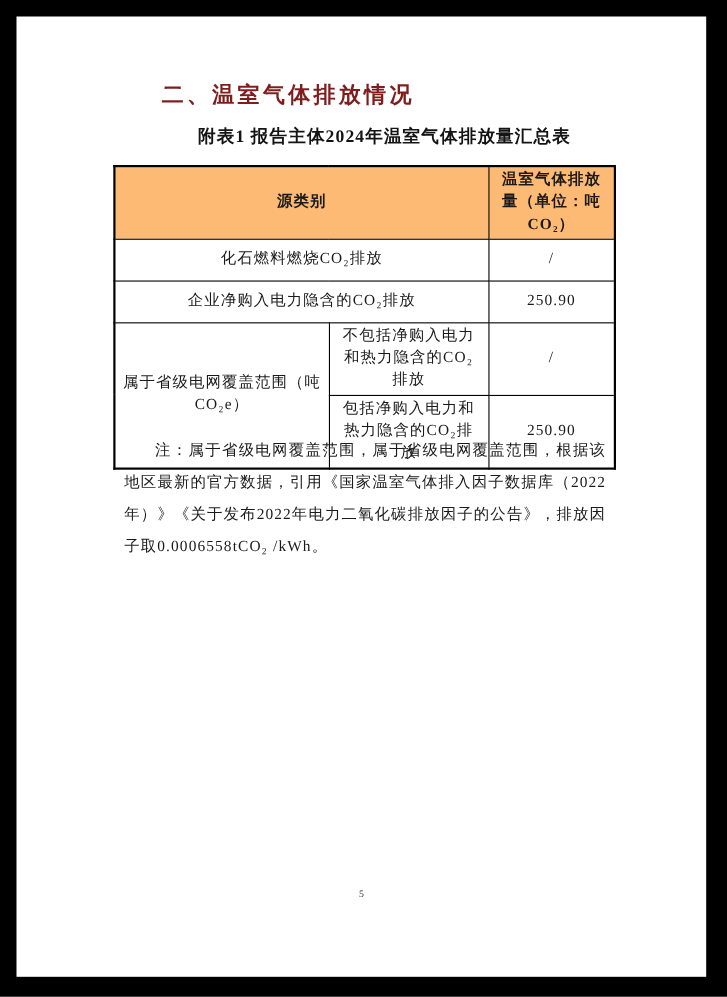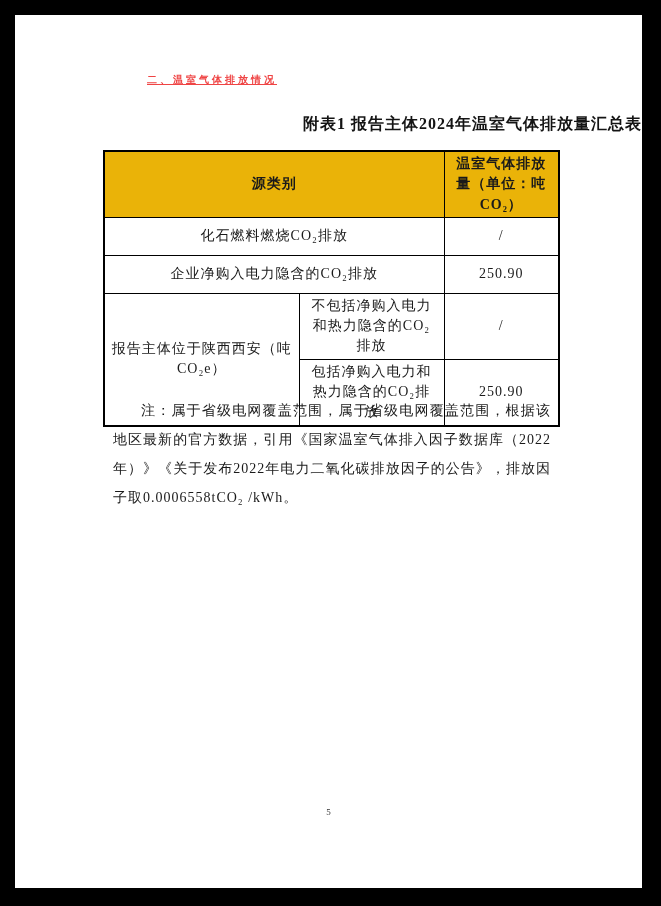--- a/index.html
+++ b/index.html
@@ -12,32 +12,31 @@
     overflow: hidden;
   }
   .sheet {
     position: absolute;
     left: 15px; top: 15px; right: 19px; bottom: 18px;
     background: #ffffff;
   }
   .heading {
     position: absolute;
     left: 132px; top: 58px;
-    font-size: 10px;
+    font-size: 20px;
     font-weight: bold;
     letter-spacing: 3px;
-    color: #ef4444;
+    color: #7f1d1d;
     white-space: nowrap;
-    text-decoration: underline;
   }
   .caption {
     position: absolute;
     left: 0; right: 0; top: 99px;
     padding-left: 42px;
-    text-align: right;
+    text-align: center;
     font-size: 16px;
     font-weight: bold;
     letter-spacing: 1px;
     color: #141414;
     white-space: nowrap;
   }
   table.emissions {
     position: absolute;
     left: 88px; top: 135px;
     width: 455px;
@@ -49,21 +48,21 @@
     border: 1px solid #000;
     text-align: center;
     vertical-align: middle;
     font-size: 14px;
     letter-spacing: 1px;
     color: #1a1a1a;
     padding: 2px 6px;
     line-height: 1.45;
   }
   table.emissions th {
-    background: #eab308;
+    background: #fdba74;
     font-weight: bold;
   }
   .rh-header { height: 45px; }
   .rh-row1   { height: 38px; margin-top: 43px; }
   .rh-row2   { height: 38px; padding-left: 28px; }
   .rh-row3   { height: 47px; }
   .rh-row4   { height: 47px; padding-left: 48px; }
   .note {
     position: absolute;
     left: 98px; top: 381px;
@@ -107,21 +106,21 @@
         </tr>
         <tr class="rh-row1">
           <td colspan="2">化石燃料燃烧CO₂排放</td>
           <td>/</td>
         </tr>
         <tr class="rh-row2">
           <td colspan="2">企业净购入电力隐含的CO₂排放</td>
           <td>250.90</td>
         </tr>
         <tr class="rh-row3">
-          <td rowspan="2">报告主体位于陕西西安（吨CO₂e）</td>
+          <td rowspan="2">属于省级电网覆盖范围（吨CO₂e）</td>
           <td>不包括净购入电力和热力隐含的CO₂排放</td>
           <td>/</td>
         </tr>
         <tr class="rh-row4">
           <td>包括净购入电力和热力隐含的CO₂排放</td>
           <td>250.90</td>
         </tr>
       </tbody>
     </table>
 

